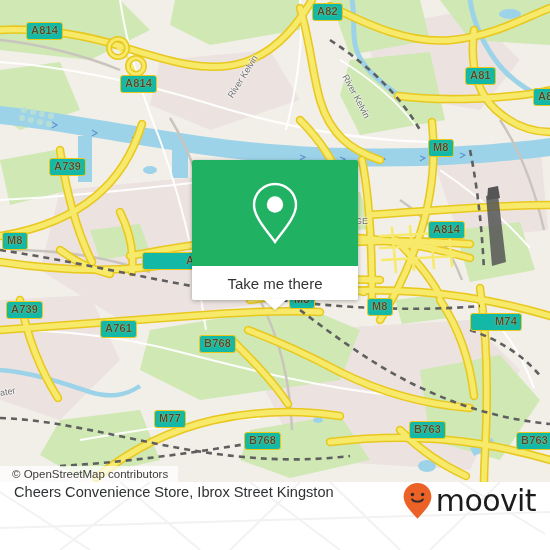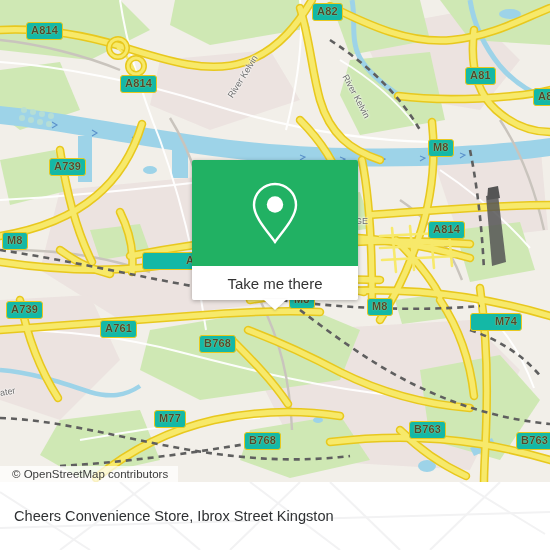--- a/index.html
+++ b/index.html
@@ -136,21 +136,21 @@
     left: 0; top: 0;
     width: 550px; height: 68px;
     opacity: 1;
   }
   #footer-inner {
     position: absolute;
     left: 0; top: 0;
     width: 550px;
     height: 68px;
     display: flex;
-    align-items: center;
+    align-items: flex-start;
     justify-content: space-between;
     padding: 0 14px 0 14px;
     box-sizing: border-box;
     gap: 48px;
   }
   #footer-address {
     color: #2f3133;
     font-size: 14.6px;
     line-height: 20px;
     font-family: "Liberation Sans", sans-serif;
@@ -449,16 +449,25 @@
           <path d="M60,68 L150,0"></path>
         <path d="M250,0 L340,68"></path>
           <path d="M460,0 L545,52"></path>
         <path d="M0,46 L550,30"></path>
       </g>
     </svg>
     <div id="footer-inner">
       <div id="footer-address">
         <div>Cheers Convenience Store, Ibrox Street Kingston</div>
       </div>
+      <div id="moovit-logo">
+        <svg width="31" height="38" viewBox="0 0 31 38">
+          <path d="M15.5 1 C7.8 1 1.6 7.1 1.6 14.7 C1.6 23.2 11.2 31.7 15.5 36.8 C19.8 31.7 29.4 23.2 29.4 14.7 C29.4 7.1 23.2 1 15.5 1 Z" fill="#ec6226"></path>
+          <circle cx="10.4" cy="12.4" r="1.75" fill="#2b2b2b"></circle>
+          <circle cx="20.6" cy="12.4" r="1.75" fill="#2b2b2b"></circle>
+          <path d="M10.2 17.4 C12.0 20.4 19.0 20.4 20.8 17.4" stroke="#2b2b2b" stroke-width="1.9" fill="none" stroke-linecap="round"></path>
+        </svg>
+        <span id="moovit-word">moovit</span>
+      </div>
     </div>
   </div>
 
 </div>
 
 </body></html>

